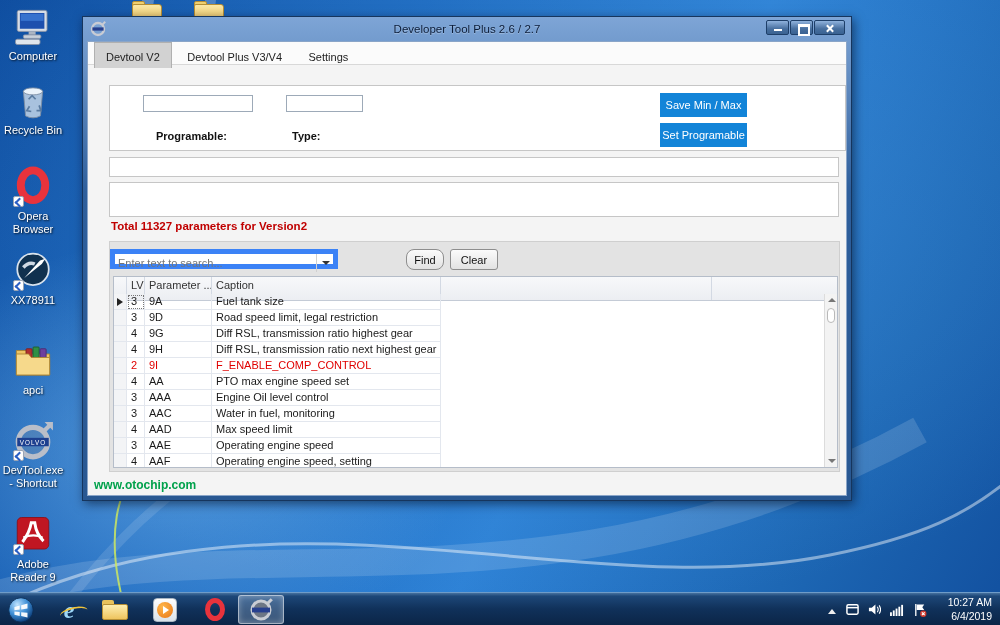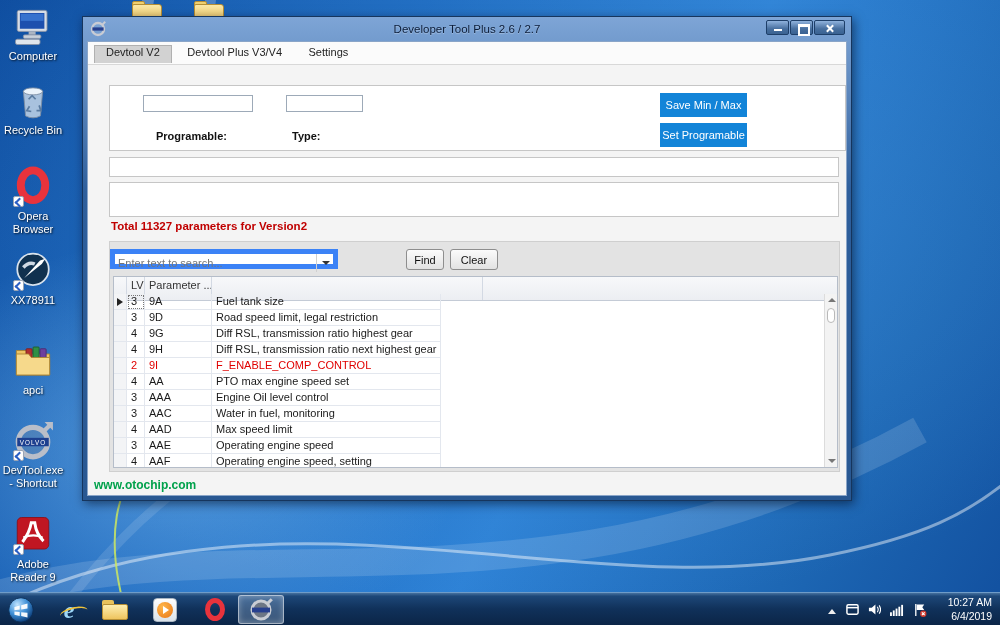--- a/index.html
+++ b/index.html
@@ -51,21 +51,21 @@
   .wbtn.close::before, .wbtn.close::after { content:""; position:absolute; left:14px; top:3px;
     width:2px; height:9px; background:#fff; }
   .wbtn.close::before { transform:rotate(45deg); }
   .wbtn.close::after { transform:rotate(-45deg); }
 
   .window-body { position:absolute; left:4px; right:4px; top:24px; bottom:4px;
     background:#f4f4f4; border:1px solid #8aa5c8; overflow:hidden; }
 
   .tabstrip { position:absolute; top:0; left:0; right:0; height:23px;
     background:#fbfbfb; border-bottom:1px solid #d8d8d8; padding-left:6px; }
-  .tab { display:inline-block; padding:0 11px 5px; font-size:11px; color:#222; position:relative; }
+  .tab { display:inline-block; padding:8px 11px 5px; font-size:11px; color:#222; position:relative; }
   .tab.selected { background:#d2d2d2; border:1px solid #b0b0b0; border-bottom:none; }
   .tab.selected::after { content:""; position:absolute; left:12px; bottom:-5px;
     border:5px solid transparent; border-top-color:#d2d2d2; }
 
   .content { position:absolute; top:24px; left:0; right:0; bottom:0; }
 
   .groupbox { position:absolute; left:21px; top:19px; width:737px; height:66px;
     background:#fff; border:1px solid #c6c6c6; }
   .flabel { position:absolute; font-size:11px; font-weight:bold; color:#111;margin-left:40px; }
   .tinput { position:absolute; height:17px; background:#fff; border:1px solid #9daab8;
@@ -302,28 +302,29 @@
         <div class="outbox" style="top:91px; height:20px;" data-interactable="true"></div>
         <div class="outbox" style="top:116px; height:35px;" data-interactable="true"></div>
 
         <div class="status-red" data-interactable="false">Total 11327 parameters for Version2</div>
 
         <div class="search-panel" data-interactable="false">
           <div class="combo" data-interactable="true">
             <input data-interactable="true" placeholder="Enter text to search..." style="">
             <span class="dd" data-interactable="true"></span>
           </div>
-          <button class="gray-btn" style="left:296px; width:38px;" data-interactable="true">Find</button>
+          <button class="gray-btn" style="left:296px; width:38px;border-radius:8px;" data-interactable="true">Find</button>
           <button class="gray-btn" style="left:340px; width:48px;" data-interactable="true">Clear</button>
 
           <div class="grid" data-interactable="false">
             <div class="grid-header" data-interactable="false">
               <div class="hc h-ind" data-interactable="false"></div>
               <div class="hc h-lv" data-interactable="true">LV</div>
               <div class="hc h-param" data-interactable="true">Parameter ...</div>
+              <div class="hc h-cap" data-interactable="true">Caption</div>
               <div class="hc h-fill" data-interactable="false"></div>
               <div class="hc h-fill2" data-interactable="false"></div>
             </div>
             <div class="grid-rows" data-interactable="false">
 
                 <div class="grid-row current" data-interactable="true">
                   <div class="c ind" data-interactable="false"></div>
                   <div class="c lv" data-interactable="true">3</div>
                   <div class="c param" data-interactable="true">9A</div>
                   <div class="c cap" data-interactable="true">Fuel tank size</div>

